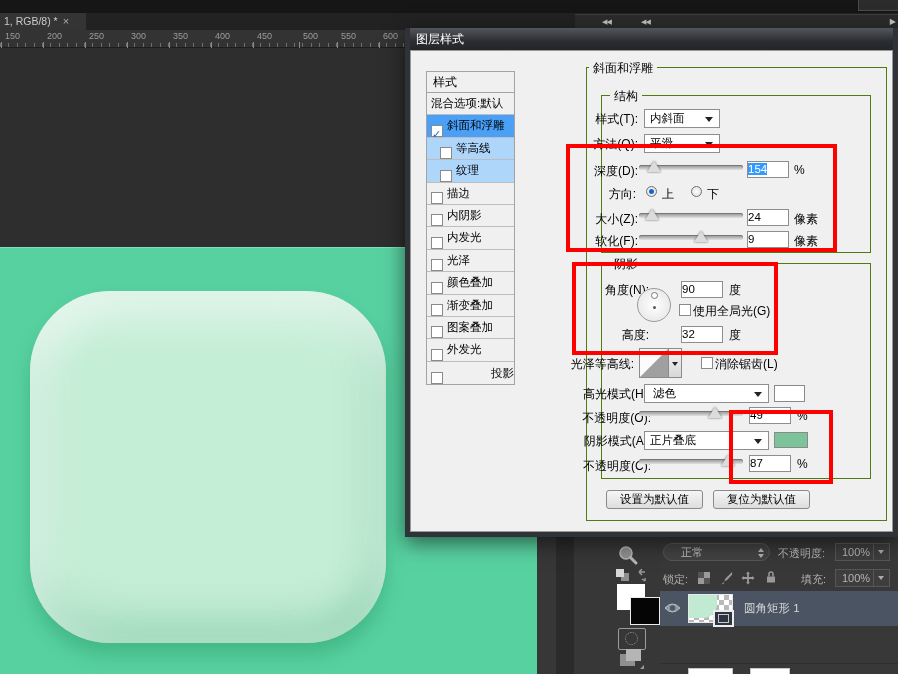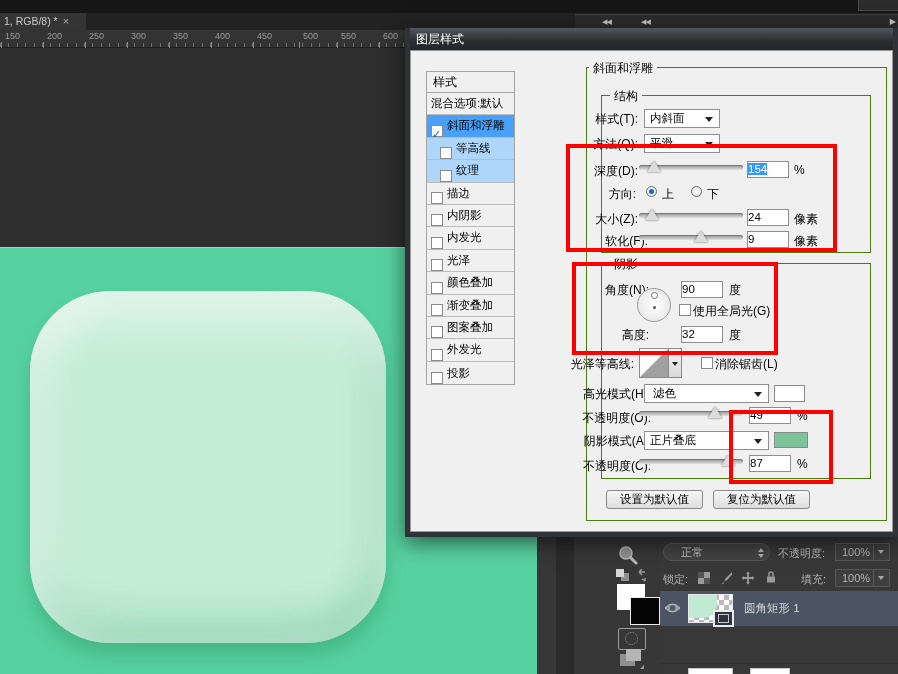--- a/index.html
+++ b/index.html
@@ -77,21 +77,21 @@
   .dialog{left:405px;top:28px;width:493px;height:509px;background:#2f3236;box-sizing:border-box;
           padding:0 5px 5px;box-shadow:0 6px 20px rgba(0,0,0,.55);}
   .dlg-titlebar{height:22px;background:linear-gradient(180deg,#53565c,#2b2d31 60%,#232529);color:#fff;
           font-size:12px;line-height:22px;padding-left:6px;}
   .dlg-body{position:relative;width:483px;height:482px;background:#f0f0f0;border:1px solid #979797;box-sizing:border-box;
           font-size:12px;color:#000;}
 
   .styles-box{position:absolute;left:15px;top:20px;width:89px;border:1px solid #a3a3a3;background:#f0f0f0;box-sizing:border-box;}
   .styles-header{height:20px;line-height:20px;padding-left:6px;border-bottom:1px solid #a3a3a3;}
   .sitem{height:22.4px;line-height:22.4px;border-bottom:1px solid #bdbdbd;padding-left:4px;display:flex;align-items:flex-end;box-sizing:border-box;font-size:11.5px;white-space:nowrap;overflow:hidden;}
-  .sitem:last-child{border-bottom:0;}
+  .sitem:last-child{border-bottom:0;gap:44px;}
   .sitem.sel{background:#4aa0f7;}
   .sitem.sub{background:#aed5fa;padding-left:13px;}
   .cb{display:inline-block;width:10px;height:10px;background:#fff;border:1px solid #8a8a8a;margin-right:4px;flex:0 0 auto;position:relative;}
   .cb.on::after{content:"✓";position:absolute;left:0px;top:-3px;color:#1464d2;font-size:11px;font-weight:bold;}
 
   .gbox{position:absolute;border:1px solid #4d7c0f;box-sizing:border-box;}
   .gtitle{position:absolute;top:-8px;left:8px;background:#f0f0f0;padding:0 4px;font-size:12px;}
   .bevel-title{position:absolute;left:178px;top:9px;background:#f0f0f0;padding:0 4px;z-index:2;}
 
   .lbl{position:absolute;text-align:right;white-space:nowrap;}
@@ -321,21 +321,21 @@
     <span class="lbl" style="left:296px;top:135px;width:20px;text-align:left;">下</span>
 
     <span class="lbl" style="left:127px;top:160px;width:100px;">大小(Z):</span>
     <div class="slider" style="left:228px;top:157px;">
       <div class="groove"></div>
         <div class="thumb" style="left:6px;"></div>
     </div>
     <div class="vbox" style="left:336px;top:158px;"><span>24</span></div>
     <span class="lbl" style="left:383px;top:160px;width:36px;text-align:left;">像素</span>
 
-    <span class="lbl" style="left:137px;top:182px;width:100px;">软化(F):</span>
+    <span class="lbl" style="left:127px;top:182px;width:100px;">软化(F):</span>
     <div class="slider" style="left:228px;top:179px;">
       <div class="groove"></div>
         <div class="thumb" style="left:55px;"></div>
     </div>
     <div class="vbox" style="left:336px;top:180px;"><span>9</span></div>
     <span class="lbl" style="left:383px;top:182px;width:36px;text-align:left;">像素</span>
 
     <div class="gbox" style="left:190px;top:212px;width:270px;height:216px;">
       <span class="gtitle">阴影</span>
     </div>

